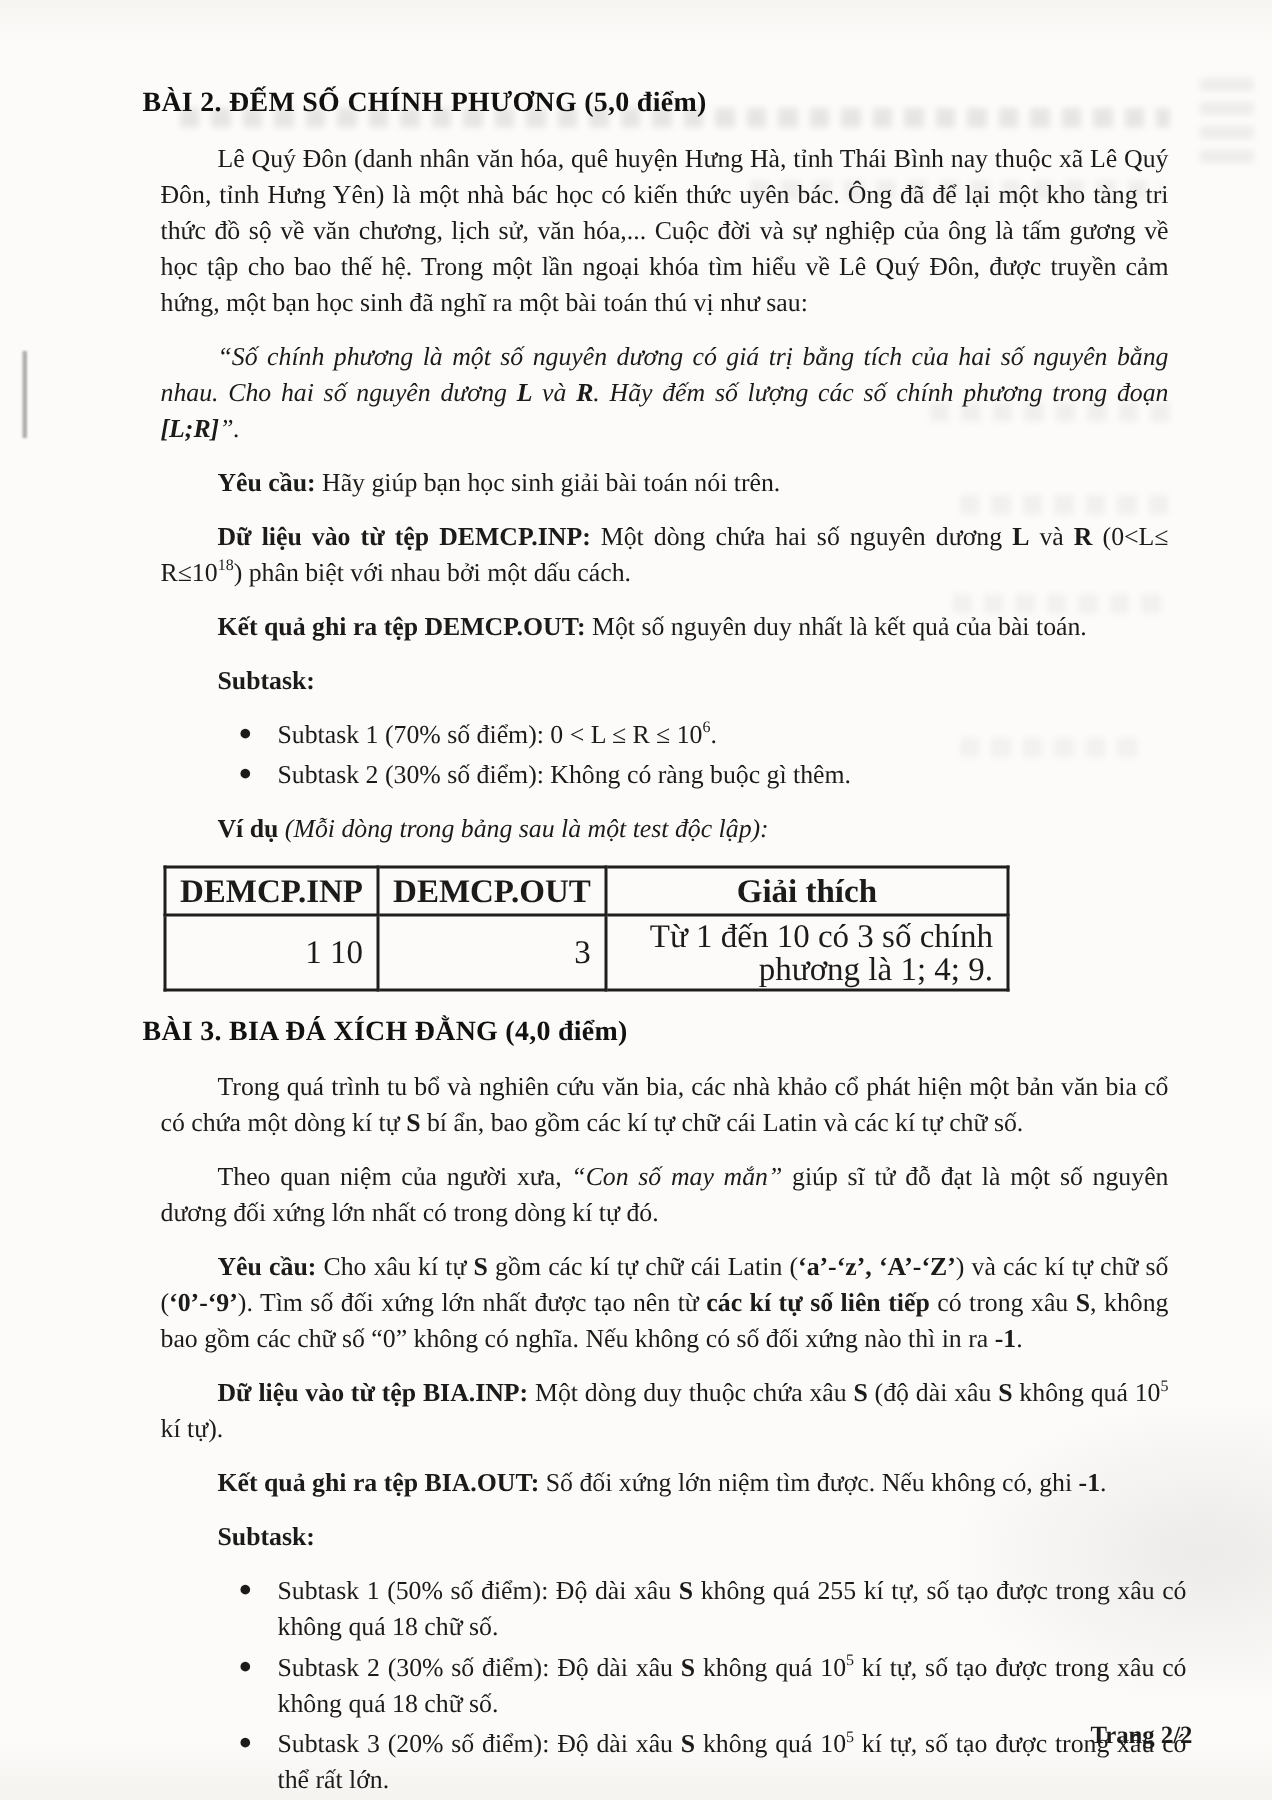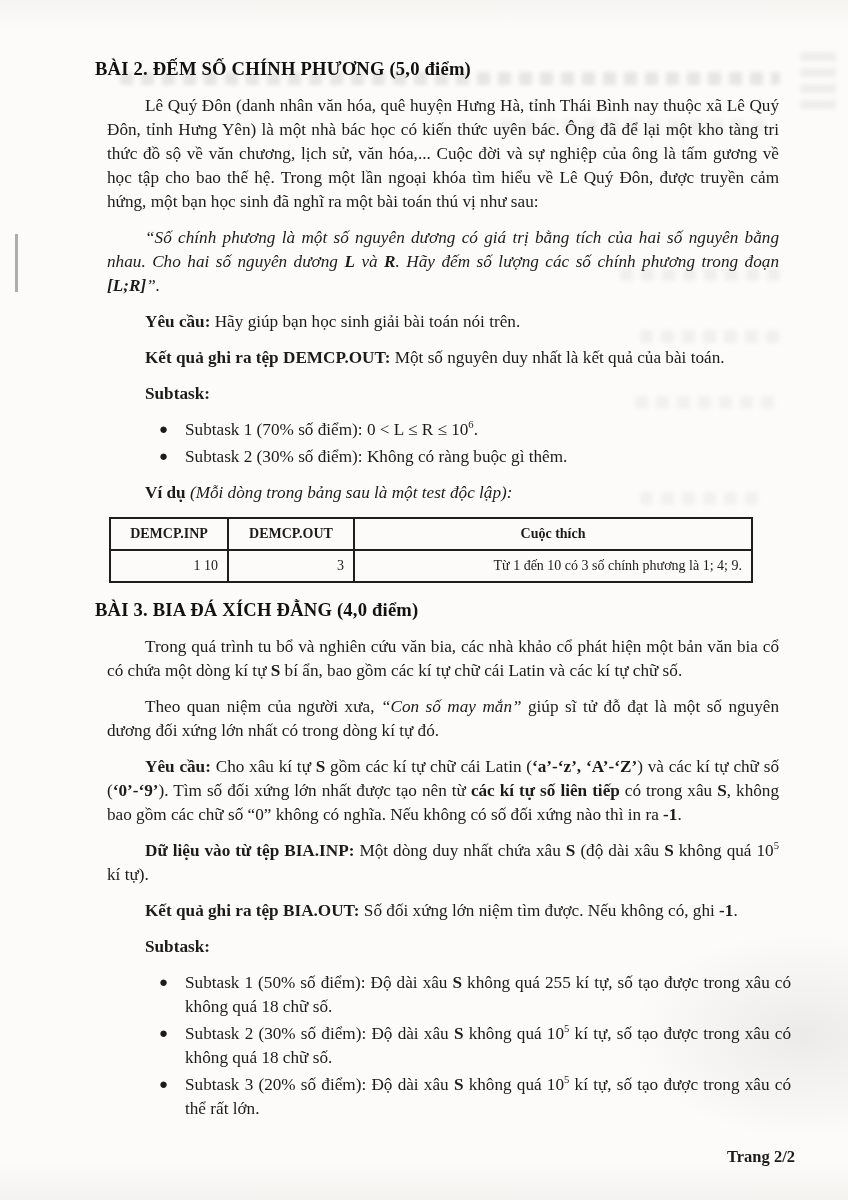--- a/index.html
+++ b/index.html
@@ -24,22 +24,22 @@
   .bai-title.second{margin-top:14px;}
   .p{margin:12px;text-align:justify;}
   .p.indent{text-indent:38px;}
   .p.quote{text-indent:38px;}
   .p .b{font-weight:700;}
   .p .i{font-style:italic;}
   .p .sup{vertical-align:super;font-size:.62em;line-height:0;}
   .p.bullet{position:relative;padding-left:90px;margin:3px 0;text-align:justify;}
   .p.bullet .marker{position:absolute;left:64px;top:-1px;font-size:15px;}
   table.examples{
-    border-collapse:collapse;margin:5px 4px 9px 14px;width:644px;
-    font-size:14px;line-height:22px;
+    border-collapse:collapse;margin:5px 4px 9px 14px;width:564px;
+    font-size:22px;line-height:22px;
   }
   .examples th,.examples td{border:2px solid #1e1e1e;padding:2px 9px;height:26px;}
   .examples th{font-weight:700;text-align:center;}
   .examples td{text-align:right;}
   .page-number{
     position:absolute;right:53px;bottom:33px;
     font-weight:700;font-size:16.5px;color:#1b1b1b;
   }
   
   .ghost{
@@ -81,56 +81,57 @@
   <div class="shade"></div>
 
   <div class="content">
 
     <div class="bai-title">BÀI 2. ĐẾM SỐ CHÍNH PHƯƠNG (5,0 điểm)</div>
 
     <div>
         <div class="p indent"><span>Lê Quý Đôn (danh nhân văn hóa, quê huyện Hưng Hà, tỉnh Thái Bình nay thuộc xã Lê Quý Đôn, tỉnh Hưng Yên) là một nhà bác học có kiến thức uyên bác. Ông đã để lại một kho tàng tri thức đồ sộ về văn chương, lịch sử, văn hóa,... Cuộc đời và sự nghiệp của ông là tấm gương về học tập cho bao thế hệ. Trong một lần ngoại khóa tìm hiểu về Lê Quý Đôn, được truyền cảm hứng, một bạn học sinh đã nghĩ ra một bài toán thú vị như sau:</span></div>
         <div class="p quote"><span class="i">“Số chính phương là một số nguyên dương có giá trị bằng tích của hai số nguyên bằng nhau. Cho hai số nguyên dương </span><span class="b i">L</span><span class="i"> và </span><span class="b i">R</span><span class="i">. Hãy đếm số lượng các số chính phương trong đoạn </span><span class="b i">[L;R]</span><span class="i">”.</span></div>
         <div class="p indent"><span class="b">Yêu cầu: </span><span>Hãy giúp bạn học sinh giải bài toán nói trên.</span></div>
+        <div class="p indent"><span class="b">Dữ liệu vào từ tệp DEMCP.INP: </span><span>Một dòng chứa hai số nguyên dương </span><span class="b">L</span><span> và </span><span class="b">R</span><span> (0&lt;L≤ R≤10</span><span class="sup">18</span><span>) phân biệt với nhau bởi một dấu cách.</span></div>
         <div class="p indent"><span class="b">Kết quả ghi ra tệp DEMCP.OUT: </span><span>Một số nguyên duy nhất là kết quả của bài toán.</span></div>
         <div class="p indent"><span class="b">Subtask:</span></div>
         <div class="p bullet"><span class="marker">●</span><span>Subtask 1 (70% số điểm): 0 &lt; L ≤ R ≤ 10</span><span class="sup">6</span><span>.</span></div>
         <div class="p bullet"><span class="marker">●</span><span>Subtask 2 (30% số điểm): Không có ràng buộc gì thêm.</span></div>
         <div class="p indent"><span class="b">Ví dụ </span><span class="i">(Mỗi dòng trong bảng sau là một test độc lập):</span></div>
       </div>
 
     <table class="examples">
       <colgroup>
         <col style="width:118px">
           <col style="width:126px">
           <col>
       </colgroup>
       <thead>
           <tr>
             <th>DEMCP.INP</th>
             <th>DEMCP.OUT</th>
-            <th>Cuộc thích</th>
+            <th>Giải thích</th>
           </tr>
         </thead>
       <tbody>
           <tr>
             <td>1 10</td>
             <td>3</td>
             <td>Từ 1 đến 10 có 3 số chính phương là 1; 4; 9.</td>
           </tr>
         </tbody>
     </table>
 
     <div class="bai-title second">BÀI 3. BIA ĐÁ XÍCH ĐẰNG (4,0 điểm)</div>
 
     <div>
         <div class="p indent"><span>Trong quá trình tu bổ và nghiên cứu văn bia, các nhà khảo cổ phát hiện một bản văn bia cổ có chứa một dòng kí tự </span><span class="b">S</span><span> bí ẩn, bao gồm các kí tự chữ cái Latin và các kí tự chữ số.</span></div>
         <div class="p indent"><span>Theo quan niệm của người xưa, </span><span class="i">“Con số may mắn”</span><span> giúp sĩ tử đỗ đạt là một số nguyên dương đối xứng lớn nhất có trong dòng kí tự đó.</span></div>
         <div class="p indent"><span class="b">Yêu cầu: </span><span>Cho xâu kí tự </span><span class="b">S</span><span> gồm các kí tự chữ cái Latin (</span><span class="b">‘a’-‘z’, ‘A’-‘Z’</span><span>) và các kí tự chữ số (</span><span class="b">‘0’-‘9’</span><span>). Tìm số đối xứng lớn nhất được tạo nên từ </span><span class="b">các kí tự số liên tiếp</span><span> có trong xâu </span><span class="b">S</span><span>, không bao gồm các chữ số “0” không có nghĩa. Nếu không có số đối xứng nào thì in ra </span><span class="b">-1</span><span>.</span></div>
-        <div class="p indent"><span class="b">Dữ liệu vào từ tệp BIA.INP: </span><span>Một dòng duy nhất chứa xâu </span><span class="b">S</span><span> (độ dài xâu </span><span class="b">S</span><span> không quá 10</span><span class="sup">5</span><span> kí tự).</span></div>
+        <div class="p indent"><span class="b">Dữ liệu vào từ tệp BIA.INP: </span><span>Một dòng duy thuộc chứa xâu </span><span class="b">S</span><span> (độ dài xâu </span><span class="b">S</span><span> không quá 10</span><span class="sup">5</span><span> kí tự).</span></div>
         <div class="p indent"><span class="b">Kết quả ghi ra tệp BIA.OUT: </span><span>Số đối xứng lớn niệm tìm được. Nếu không có, ghi </span><span class="b">-1</span><span>.</span></div>
         <div class="p indent"><span class="b">Subtask:</span></div>
         <div class="p bullet"><span class="marker">●</span><span>Subtask 1 (50% số điểm): Độ dài xâu </span><span class="b">S</span><span> không quá 255 kí tự, số tạo được trong xâu có không quá 18 chữ số.</span></div>
         <div class="p bullet"><span class="marker">●</span><span>Subtask 2 (30% số điểm): Độ dài xâu </span><span class="b">S</span><span> không quá 10</span><span class="sup">5</span><span> kí tự, số tạo được trong xâu có không quá 18 chữ số.</span></div>
         <div class="p bullet"><span class="marker">●</span><span>Subtask 3 (20% số điểm): Độ dài xâu </span><span class="b">S</span><span> không quá 10</span><span class="sup">5</span><span> kí tự, số tạo được trong xâu có thể rất lớn.</span></div>
       </div>
 
   </div>
 
   <div class="page-number">Trang 2/2</div>

